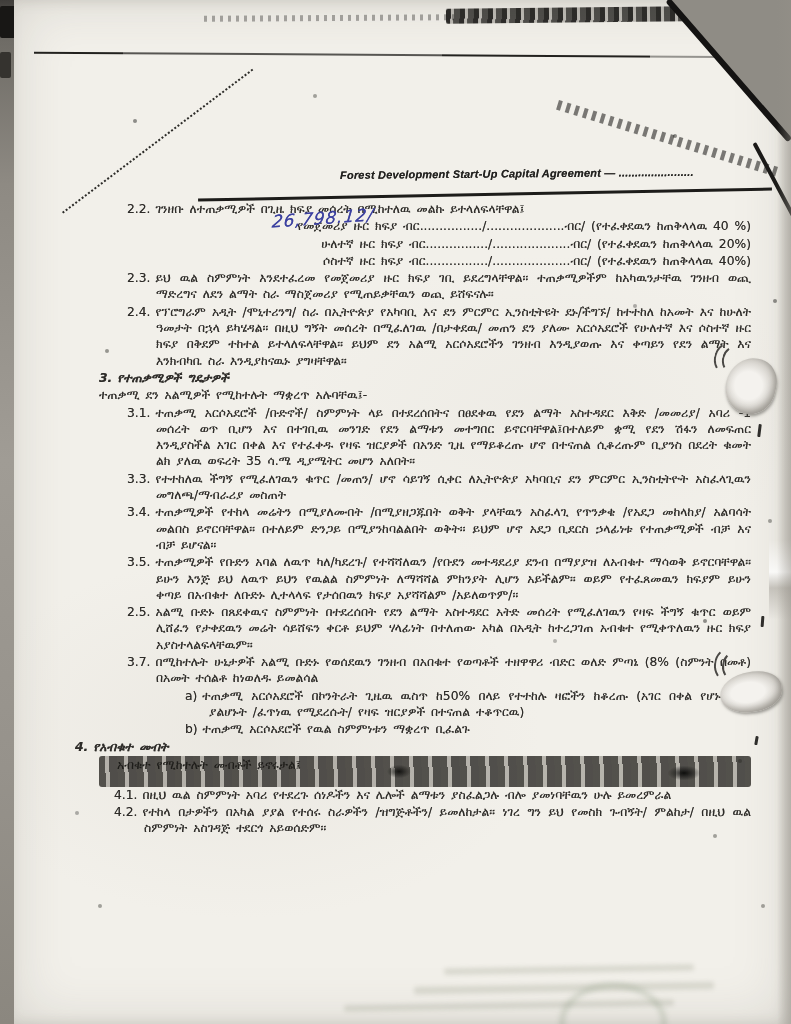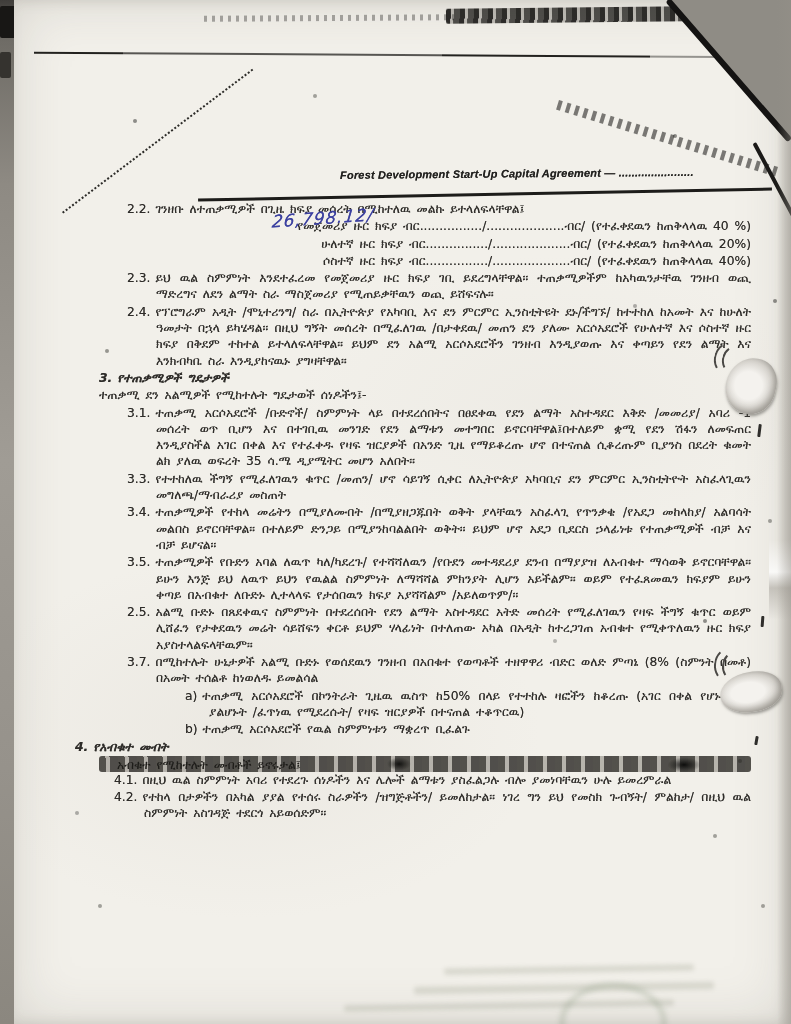--- a/index.html
+++ b/index.html
@@ -57,21 +57,21 @@
   .tophead{margin-left:0;padding-left:22px;text-indent:-22px;font-weight:700;margin-bottom:1px;font-style:italic;}
   .intro{margin-left:0;text-align:left;margin-bottom:1px;}
   .subitem{margin-left:86px;padding-left:24px;text-indent:-24px;margin-bottom:1px;}
   .head4{margin-left:-24px;padding-left:22px;text-indent:-22px;font-weight:700;}
   .clause4{margin-left:15px;padding-left:30px;text-indent:-30px;margin-bottom:1px;}
 
   .handwrite{position:absolute;left:118px;top:-8px;font-size:17px;font-style:italic;color:#3c41a0;
     transform:rotate(-4deg) skewX(-10deg);letter-spacing:1px;text-shadow:0 0 .5px rgba(60,65,160,.8);text-indent:0;}
 
   
-  .smudge-band{margin-left:0;height:16px;line-height:19px;color:rgba(28,27,24,.95);text-align:left;
+  .smudge-band{margin-left:0;height:31px;line-height:19px;color:rgba(28,27,24,.95);text-align:left;
     padding-left:18px;text-indent:0;border-radius:3px;filter:blur(.3px);
     background:
       radial-gradient(22px 10px at 585px 55%, rgba(10,10,9,.95), rgba(0,0,0,0) 75%),
       radial-gradient(16px 9px at 300px 50%, rgba(12,12,10,.9), rgba(0,0,0,0) 75%),
       repeating-linear-gradient(88deg, rgba(55,53,48,.85) 0 7px, rgba(110,106,98,.45) 7px 11px, rgba(40,38,35,.8) 11px 19px);}
 
   
   .hole{position:absolute;border-radius:55% 45% 50% 50%;
     background:radial-gradient(ellipse at 45% 50%, #f4f2ee 0 35%, #d6d3cd 62%, #b9b6b0 78%, rgba(185,182,176,0) 92%);
     box-shadow:1px 2px 3px rgba(90,88,82,.55), inset -3px -3px 6px rgba(125,122,115,.55);}
@@ -151,21 +151,21 @@
       </div>
       <div class="clause">
         <span class="num">2.3.</span><span>ይህ ዉል ስምምነት እንደተፈረመ የመጀመሪያ ዙር ክፍያ ገቢ ይደረግላቸዋል። ተጠቃሚዎችም ከአካዉንታቸዉ ገንዘብ ወጪ ማድረግና ለደን ልማት ስራ ማስጀመሪያ የሚጠይቃቸዉን ወጪ ይሸፍናሉ።</span>
       </div>
       <div class="clause">
         <span class="num">2.4.</span><span>የፕሮግራም አዲት /ሞኒተሪንግ/ ስራ በኢትዮጵያ የአካባቢ እና ደን ምርምር ኢንስቲትዩት ደኑ/ችግኙ/ ከተተከለ ከአመት እና ከሁለት ዓመታት በኋላ ይካሄዳል። በዚህ ግኝት መሰረት በሚፈለገዉ /በታቀደዉ/ መጠን ደን ያለሙ አርሶአደሮች የሁለተኛ እና ሶስተኛ ዙር ክፍያ በቅደም ተከተል ይተላለፍላቸዋል። ይህም ደን አልሚ አርሶአደሮችን ገንዘብ እንዲያወጡ እና ቀጣይን የደን ልማት እና እንክብካቤ ስራ እንዲያከናዉኑ ያግዛቸዋል።</span>
       </div>
       <div class="tophead">
         <span class="num">3.</span><span>የተጠቃሚዎች ግዴታዎች</span>
       </div>
-      <div class="intro">ተጠቃሚ ደን አልሚዎች የሚከተሉት ግዴታወች ሰነዶችን፤-</div>
+      <div class="intro">ተጠቃሚ ደን አልሚዎች የሚከተሉት ማቋረጥ አሉባቸዉ፤-</div>
       <div class="clause">
         <span class="num">3.1.</span><span>ተጠቃሚ አርሶአደሮች /ቡድኖች/ ስምምነት ላይ በተደረሰበትና በፀደቀዉ የደን ልማት አስተዳደር እቅድ /መመሪያ/ አባሪ -1 መሰረት ወጥ ቢሆን እና በተገቢዉ መንገድ የደን ልማቱን መተግበር ይኖርባቸዋል፤በተለይም ቋሚ የደን ሽፋን ለመፍጠር እንዲያስችል አገር በቀል እና የተፈቀዱ የዛፍ ዝርያዎች በአንድ ጊዜ የማይቆረጡ ሆኖ በተናጠል ሲቆረጡም ቢያንስ በደረት ቁመት ልክ ያለዉ ወፍረት 35 ሳ.ሜ ዲያሜትር መሆን አለበት።</span>
       </div>
       <div class="clause">
         <span class="num">3.3.</span><span>የተተከለዉ ችግኝ የሚፈለገዉን ቁጥር /መጠን/ ሆኖ ሳይገኝ ሲቀር ለኢትዮጵያ አካባቢና ደን ምርምር ኢንስቲትዮት አስፈላጊዉን መግለጫ/ማብራሪያ መስጠት</span>
       </div>
       <div class="clause">
         <span class="num">3.4.</span><span>ተጠቃሚዎች የተከላ መሬትን በሚያለሙበት /በሚያዘጋጁበት ወቅት ያላቸዉን አስፈላጊ የጥንቃቄ /የአደጋ መከላከያ/ አልባሳት መልበስ ይኖርባቸዋል። በተለይም ድንጋይ በሚያንከባልልበት ወቅት። ይህም ሆኖ አደጋ ቢደርስ ኃላፊነቱ የተጠቃሚዎች ብቻ እና ብቻ ይሆናል።</span>
       </div>
       <div class="clause">

